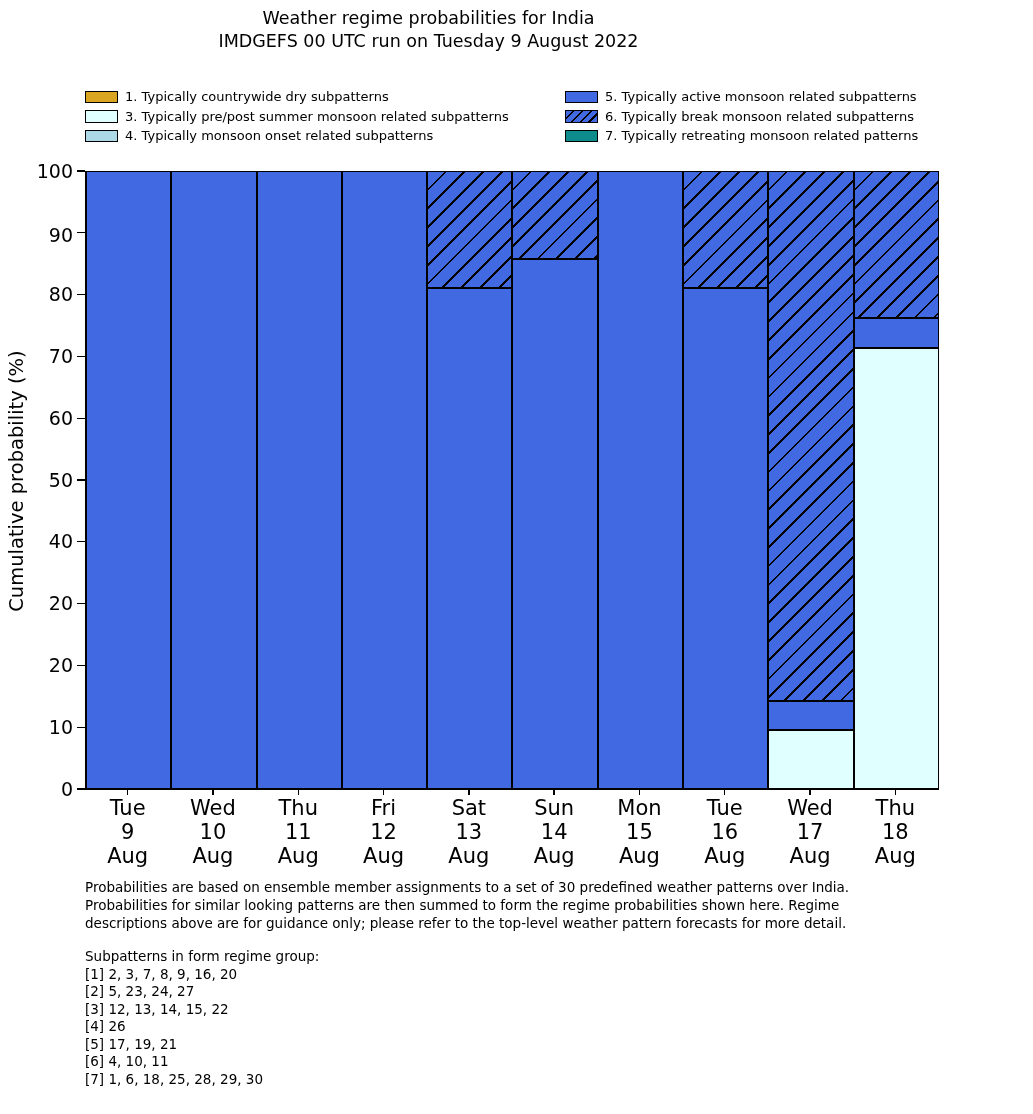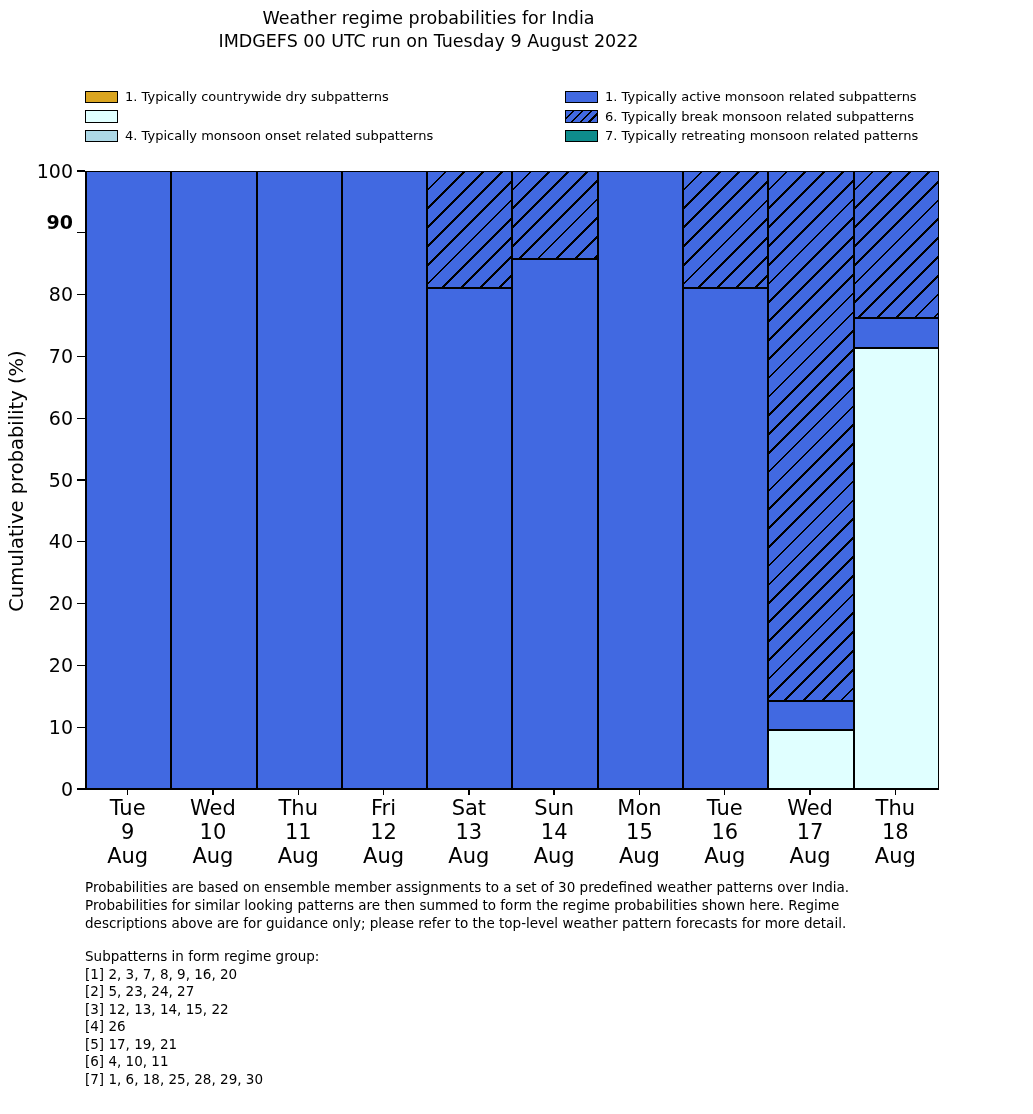--- a/index.html
+++ b/index.html
@@ -59,30 +59,31 @@
   <div>IMDGEFS 00 UTC run on Tuesday 9 August 2022</div>
 </div>
 
 <div id="legend-left" class="legend-col">
     <div class="legend-row">
       <span class="legend-swatch" style="background-color: rgb(218, 165, 32);"></span>
       <span class="legend-label">1. Typically countrywide dry subpatterns</span>
     </div>
     <div class="legend-row">
       <span class="legend-swatch" style="background-color: rgb(224, 255, 255);"></span>
+      <span class="legend-label">3. Typically pre/post summer monsoon related subpatterns</span>
     </div>
     <div class="legend-row">
       <span class="legend-swatch" style="background-color: rgb(173, 216, 230);"></span>
       <span class="legend-label">4. Typically monsoon onset related subpatterns</span>
     </div>
   </div>
 <div id="legend-right" class="legend-col">
     <div class="legend-row">
       <span class="legend-swatch" style="background-color: rgb(65, 105, 225);"></span>
-      <span class="legend-label">1. Typically active monsoon related subpatterns</span>
+      <span class="legend-label">5. Typically active monsoon related subpatterns</span>
     </div>
     <div class="legend-row">
       <span class="legend-swatch hatch-sm" style="background-color: rgb(65, 105, 225);"></span>
       <span class="legend-label">6. Typically break monsoon related subpatterns</span>
     </div>
     <div class="legend-row">
       <span class="legend-swatch" style="background-color: rgb(14, 140, 140);"></span>
       <span class="legend-label">7. Typically retreating monsoon related patterns</span>
     </div>
   </div>
@@ -101,21 +102,21 @@
     <div class="ytick-label" style="top: 530.3px;">40</div>
     <div class="ytick" style="top: 479.3px;"></div>
     <div class="ytick-label" style="top: 468.5px;">50</div>
     <div class="ytick" style="top: 417.5px;"></div>
     <div class="ytick-label" style="top: 406.7px;">60</div>
     <div class="ytick" style="top: 355.7px;"></div>
     <div class="ytick-label" style="top: 344.9px;">70</div>
     <div class="ytick" style="top: 293.9px;"></div>
     <div class="ytick-label" style="top: 283.1px; text-align: right;">80</div>
     <div class="ytick" style="top: 232.1px;"></div>
-    <div class="ytick-label" style="top: 211px; font-weight: bold;">90</div>
+    <div class="ytick-label" style="top: 224px;">90</div>
     <div class="ytick" style="top: 170.3px;"></div>
     <div class="ytick-label" style="top: 159.5px;">100</div>
   </div>
 <div id="plot">
     <div class="bar">
       <div class="seg" style="bottom: 0%; height: 100%; background-color: rgb(65, 105, 225);"></div>
     </div>
     <div class="bar">
       <div class="seg" style="bottom: 0%; height: 100%; background-color: rgb(65, 105, 225);"></div>
     </div>

